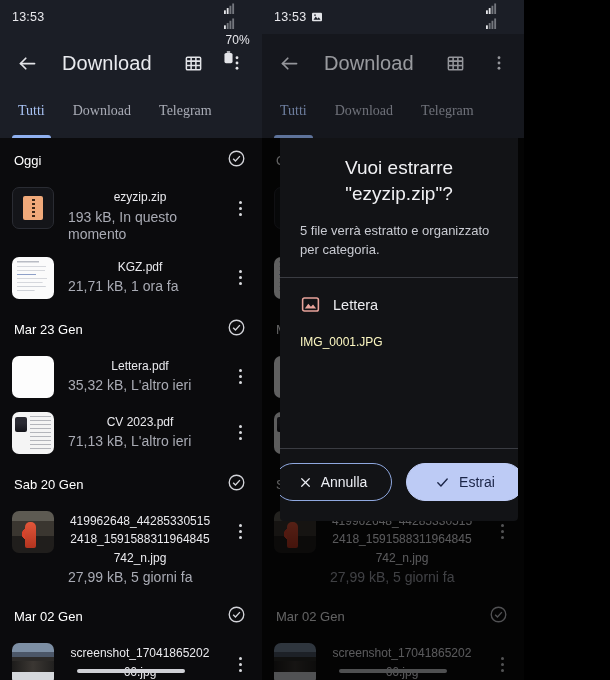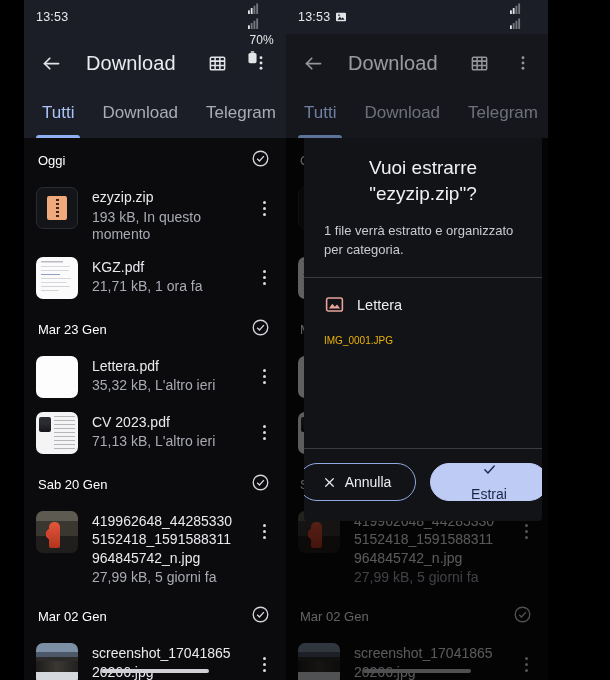--- a/index.html
+++ b/index.html
@@ -2,21 +2,21 @@
 <html><head>
 <meta charset="utf-8">
 <style>
   * { margin:0; padding:0; box-sizing:border-box; }
   html,body { width:610px; height:680px; background:#000; overflow:hidden; }
   body {
     font-family:"Liberation Sans","DejaVu Sans",sans-serif;
     -webkit-font-smoothing:antialiased;
   }
 
-  .screens { display:flex; width:524px; height:680px;margin-left:24px; }
+  .screens { display:flex; width:524px; height:680px; }
 
   .phone {
     position:relative;
     width:305px; height:680px;
     background:#0d0d0f;
     overflow:hidden;
   }
   .phone.left  { background:#0e0e10; }
   .phone.right { background:#0e0e10; }
 
@@ -61,24 +61,25 @@
   
   .tabbar {
     height:46px;
     background:#1b1e26;
     display:flex; align-items:flex-start;
     padding:0 4px;
     position:relative;
   }
   .tab {
     padding:11px 14px 5px 14px;
-    font-size:17px;
+    font-size:14px;
     color:#a9acb6;
     position:relative;
     height:46px;
+    font-family:Liberation Serif, serif;
   }
   .tab.active { color:#a9c3f5; }
   .tab.active::after {
     content:"";
     position:absolute;
     left:8px; right:8px; bottom:0;
     height:3px; border-radius:3px 3px 0 0;
     background:#8fb0f0;
   }
 
@@ -166,23 +167,24 @@
       linear-gradient(180deg,#7d8fa4 0 22%,#4c5768 22% 34%,#2c2a28 34% 58%,#d5d8dc 58% 100%);
   }
   .thumb.photo2::after{
     content:"";position:absolute;left:0;top:44%;width:100%;height:26%;
     background:linear-gradient(90deg,#1d1c1b,#3b3733,#222120);
   }
 
   .fileinfo { flex:1; min-width:0; padding-top:1px; }
   .filename {
     color:#eaeaee;
-    font-size:14px;
+    font-size:12px;
     line-height:18.5px;
     word-break:break-all;
+    text-align:center;
   }
   .filemeta {
     color:#a9abb4;
     font-size:14px;
     line-height:17px;
     margin-top:2px;
   }
   .kebab {
     width:28px; height:42px;
     display:flex; align-items:center; justify-content:center;
@@ -225,21 +227,21 @@
   .dlg-sub {
     color:#c9cbd2;
     font-size:13px;
     line-height:19px;
     padding:14px 20px 18px 20px;
   }
   .dlg-divider { height:1px; background:#3a3c42; }
   .dlg-body { padding:16px 20px 22px 20px; min-height:170px; }
   .cat-head { display:flex; align-items:center; gap:12px; }
   .cat-label { color:#ececf0; font-size:14.5px; }
-  .cat-file { color:#eab308; font-size:10px; margin-top:20px; }
+  .cat-file { color:#fef9c3; font-size:12px; margin-top:20px; }
   .cat-size { color:#a9abb4; font-size:12px; margin-top:6px; }
   .dlg-actions {
     display:flex; align-items:center; justify-content:center;
     gap:14px;
     padding:14px 18px 20px 18px;
   }
   .btn {
     height:38px;
     border-radius:20px;
     display:flex; align-items:center; justify-content:center;
@@ -250,21 +252,20 @@
   }
   .btn.cancel {
     border:1px solid #8fa8e0;
     color:#eceef4;
     background:transparent;
   }
   .btn.confirm {
     background:#bdcbf5;
     color:#1b2547;
     border:1px solid #bdcbf5;
-    flex-direction:column;
   }
 
   
   .phone.right .statusbar,
   .phone.right .appbar,
   .phone.right .tabbar { position:relative; z-index:7; }
   .phone.right .statusbar { background:#1b1e26; }
   .phone.right .appbar { background:#15171d; }
   .phone.right .appbar .title,
   .phone.right .appbar .iconbtn { opacity:.62; }
@@ -717,21 +718,21 @@
 
       <div class="navbar">
         <div class="handle"></div>
       </div>
     </div>
 
     <div class="scrim"></div>
 
     <div class="dialog">
       <div class="dlg-title">Vuoi estrarre "ezyzip.zip"?</div>
-      <div class="dlg-sub">1 file verrà estratto e organizzato per categoria.</div>
+      <div class="dlg-sub">5 file verrà estratto e organizzato per categoria.</div>
       <div class="dlg-divider"></div>
       <div class="dlg-body">
         <div class="cat-head">
           <span class="ic">
             <svg width="21" height="21" viewBox="0 0 24 24" fill="none" stroke="#e8a39b" stroke-width="1.8">
               <rect x="3" y="4.5" width="18" height="15" rx="2"></rect>
               <path d="M5.5 16.5 9.5 11l3 3.6 2.4-2.6 3.6 4.5z" fill="#e8a39b" stroke="none"></path>
             </svg>
           </span>
           <span class="cat-label">Lettera</span>

